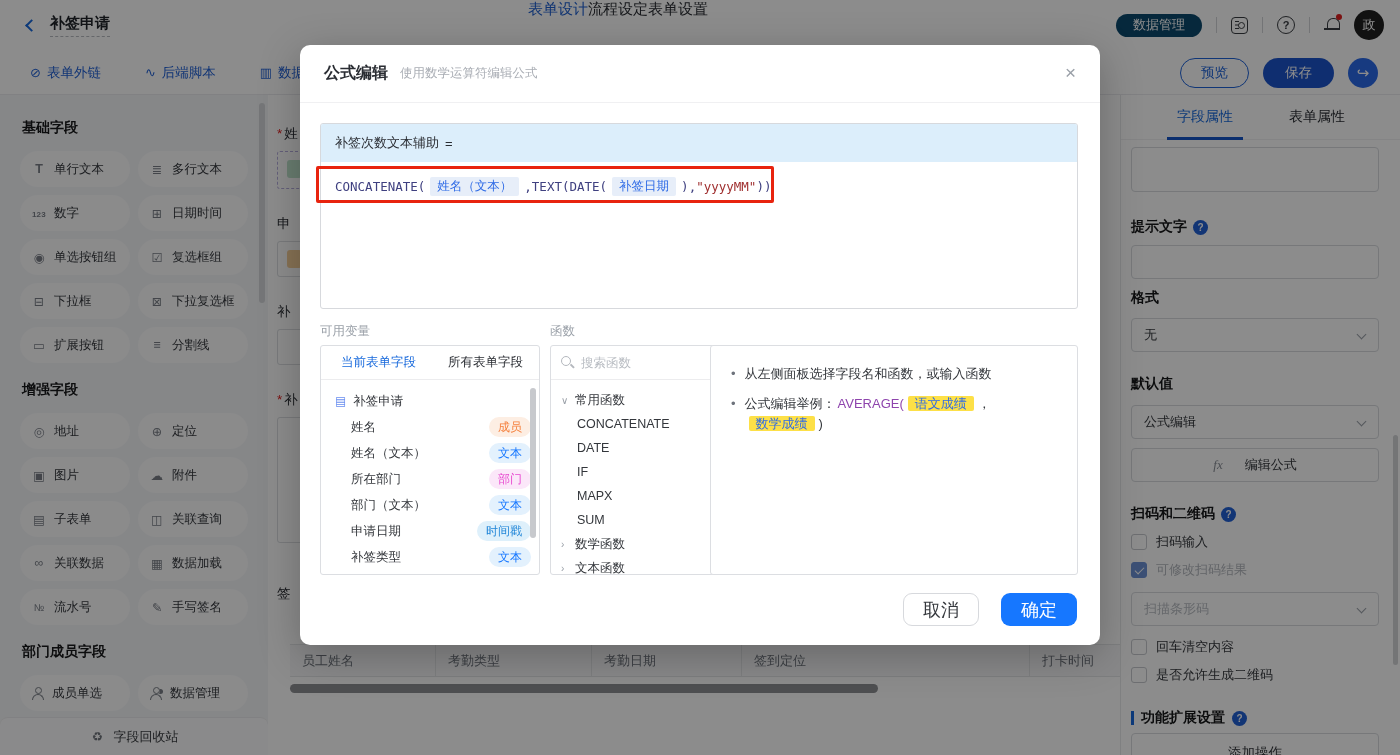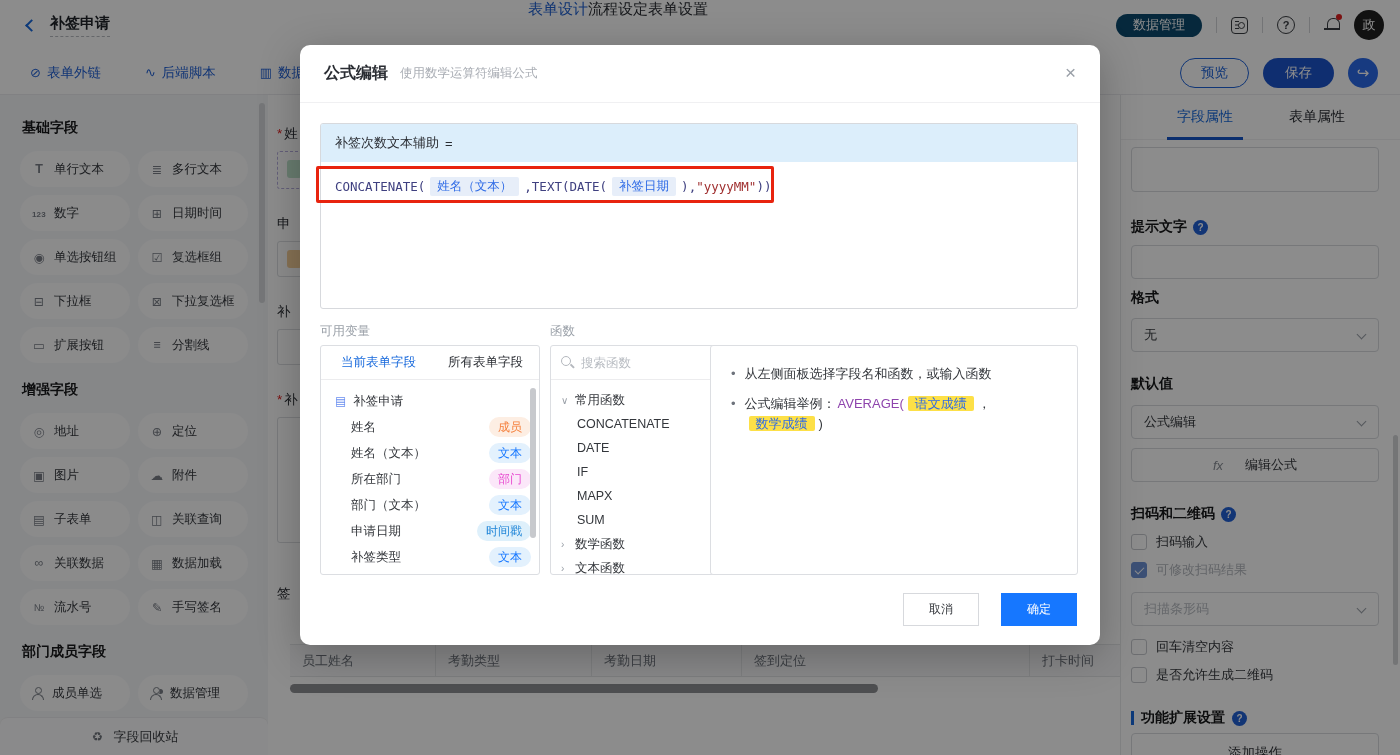--- a/index.html
+++ b/index.html
@@ -162,21 +162,21 @@
   .fn-row.leaf { padding-left:26px; }
   .fn-list { padding-top:8px; }
   #fn-scroll { position:absolute; right:3px; top:44px; width:6px; height:160px; border-radius:3px; background:#c7c9cd; }
   
   #info-panel { left:410px; width:368px; padding:18px 20px; }
   .info-row { display:flex; align-items:flex-start; font-size:13px; color:#33363b; line-height:20px; margin-bottom:10px; }
   .info-row::before { content:"•"; color:#6d727b; margin-right:9px; }
   .info-fn { color:#8e44ad; margin-left:2px; }
   .info-chip { background:#fde047; color:#2f6be6; border-radius:2px; padding:0 7px; margin:0 4px; white-space:nowrap; }
   
-  .m-btn { position:absolute; top:548px; width:76px; height:33px; border-radius:0; display:flex; align-items:center; justify-content:center; font-size:12px; cursor:pointer; }
+  .m-btn { position:absolute; top:548px; width:76px; height:33px; border-radius:9px; display:flex; align-items:center; justify-content:center; font-size:18px; cursor:pointer; }
   #cancel-btn { left:603px; border:1px solid #d7d9dd; background:#fff; color:#35383d; }
   #ok-btn { left:701px; background:#1677ff; color:#fff; }
 </style>
 </head>
 <body>
 
 <div id="app">
 
   <div id="topbar">
     <div class="back-btn">
@@ -373,21 +373,21 @@
         <span>无</span>
         <span class="chev-dn"></span>
       </div>
     <div class="rb-label" style="top:280px;">
         <span>默认值</span>
       </div>
     <div class="rb-select" style="top:310px;">
         <span>公式编辑</span>
         <span class="chev-dn"></span>
       </div>
-    <div class="rb-select" style="top:353px; justify-content:center; gap:22px;">
+    <div class="rb-select" style="top:353px; justify-content:center; gap:22px;font-family:Liberation Serif, serif;">
         <span style="color:#8a8f97; font-style:italic;">fx</span>
         <span>编辑公式</span>
       </div>
     <div class="rb-label" style="top:410px;">
         <span>扫码和二维码</span>
         <span class="help-dot"></span>
       </div>
     <div class="cb-row" style="top:438px;">
         <span class="cb-box"></span>
         <span>扫码输入</span>

